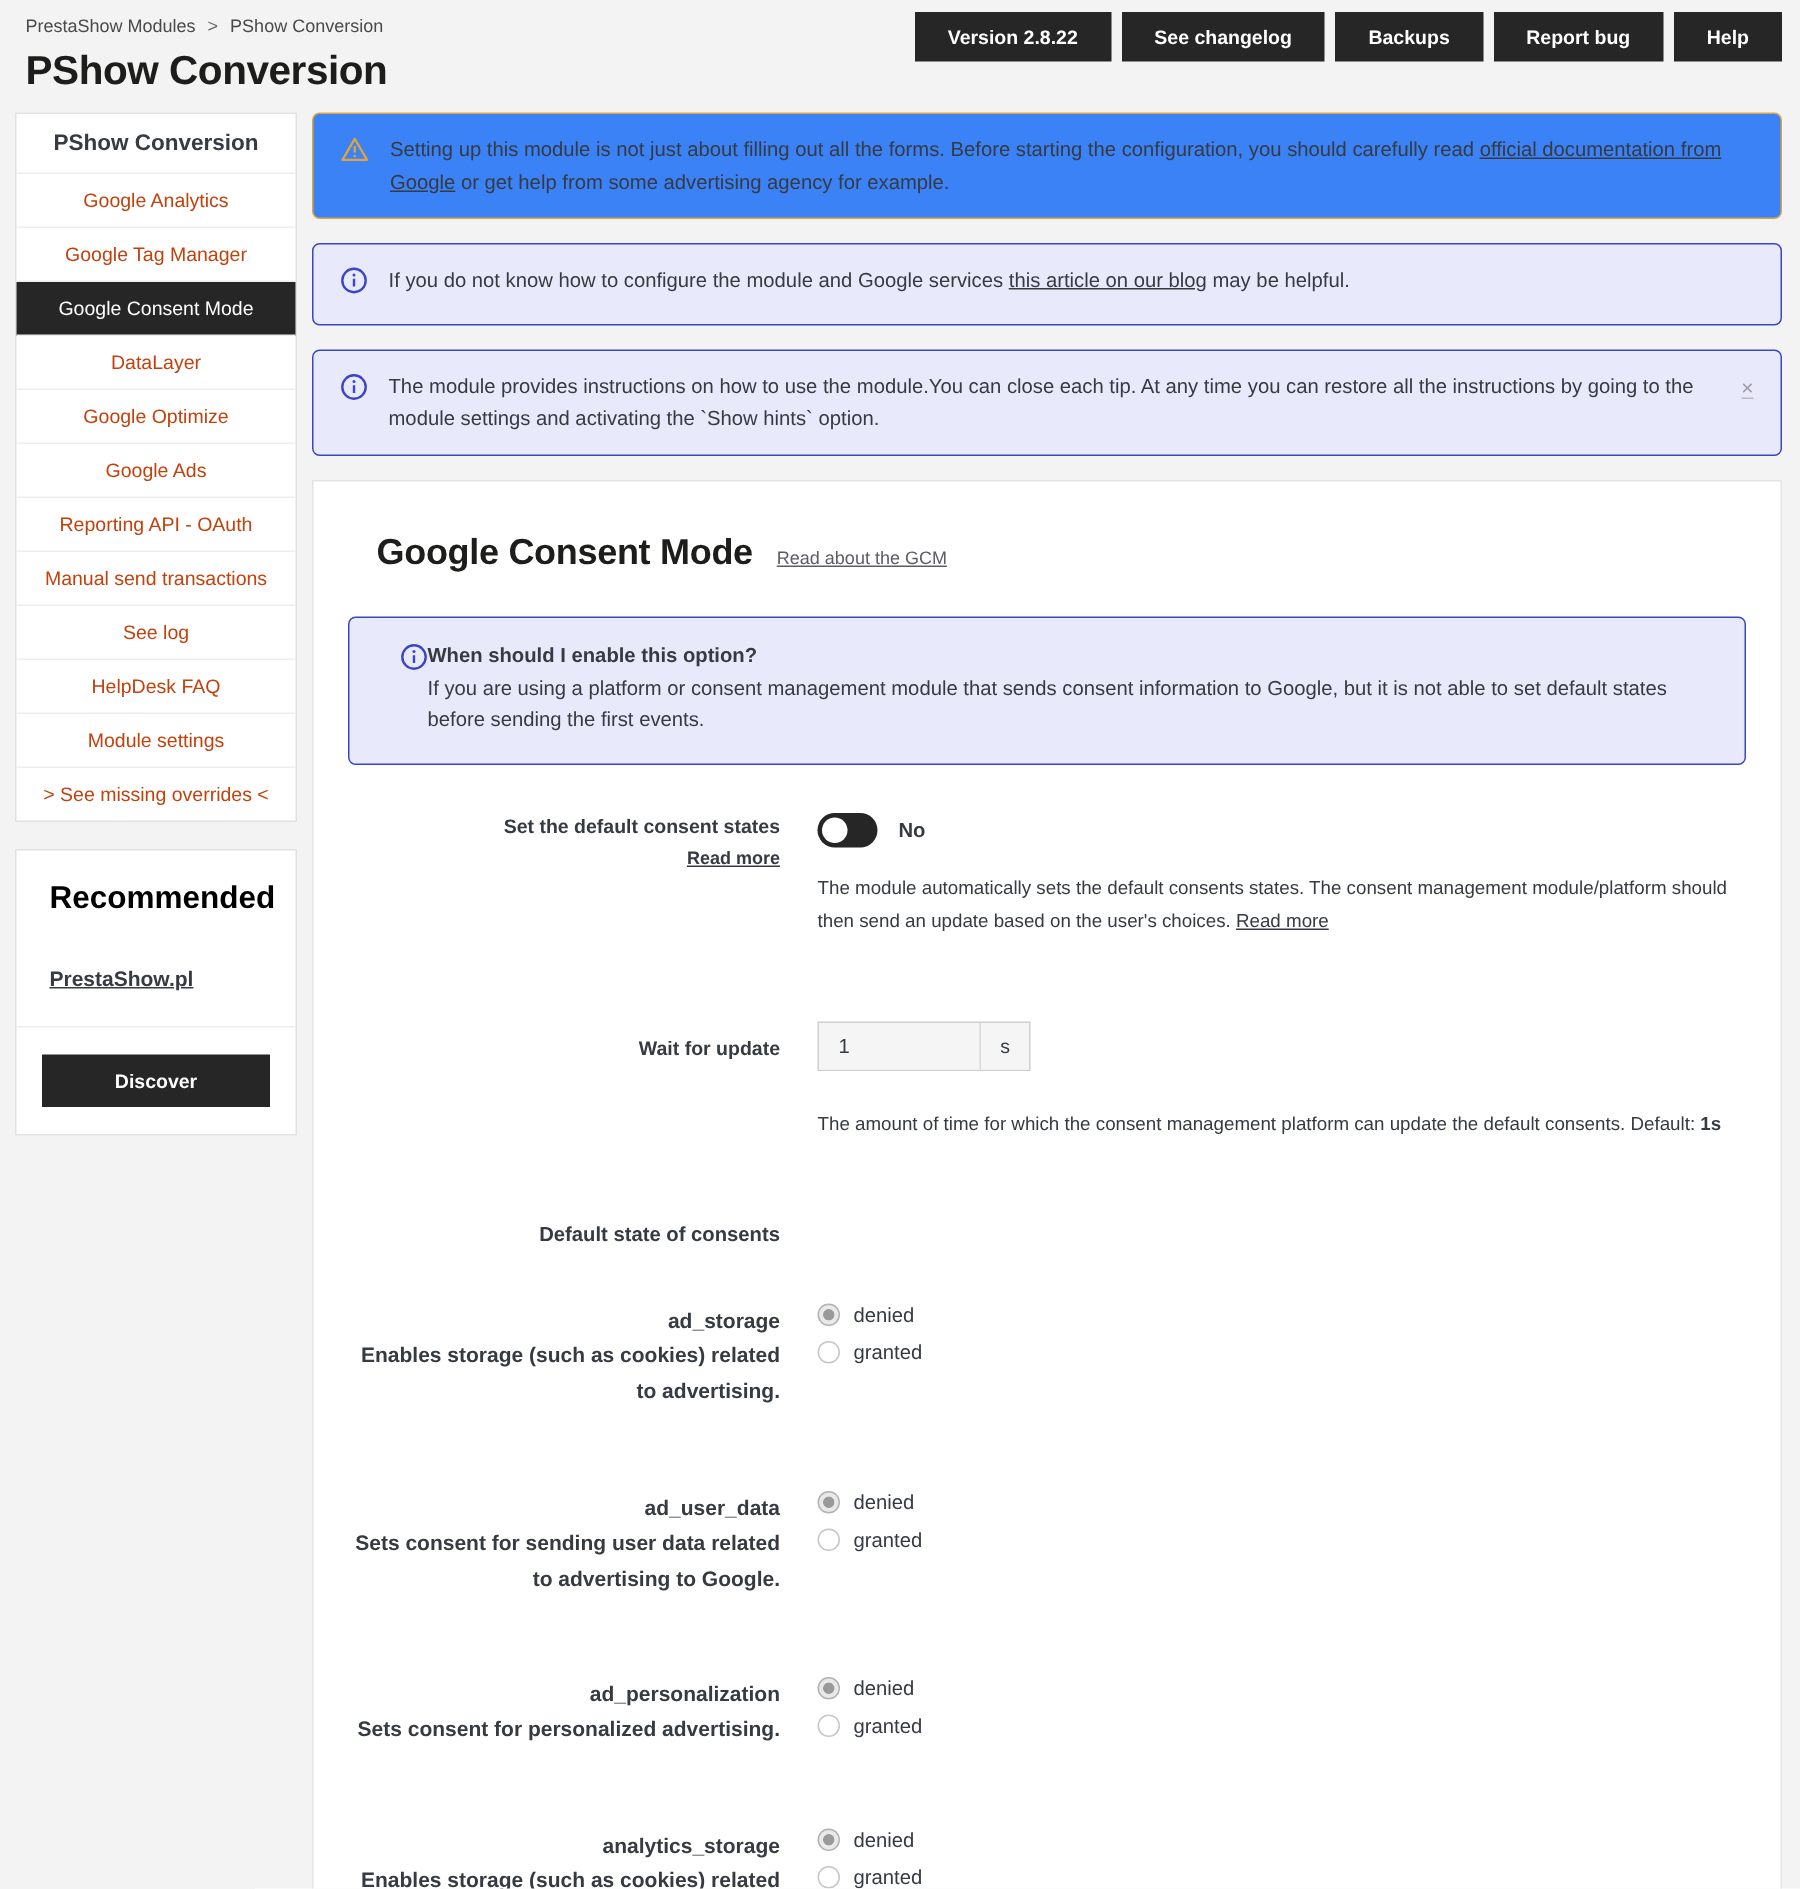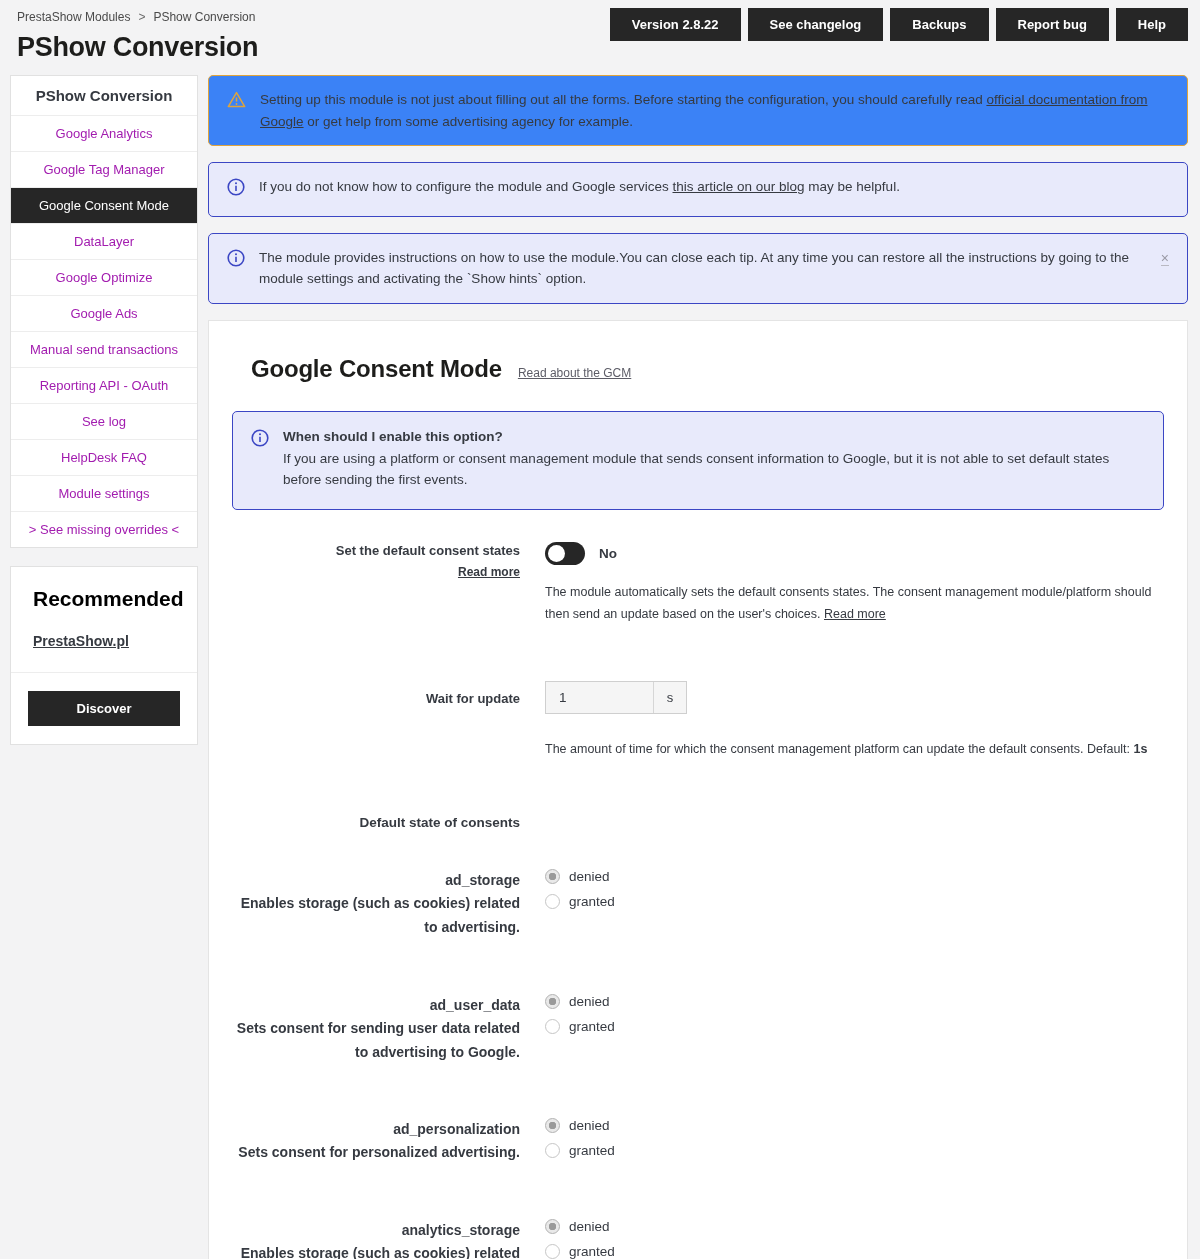--- a/index.html
+++ b/index.html
@@ -29,50 +29,50 @@
   
   .content { display:flex; align-items:flex-start; padding:12px 12px 0 10px; gap:10px; }
   .left-col { width:188px; flex-shrink:0; }
   .main-col { flex:1; min-width:0; }
 
   
   .side-nav { background:#fff; border:1px solid #e1e1e1; }
   .side-header { font-size:15px; font-weight:700; text-align:center; padding:11px 8px; border-bottom:1px solid #ededed; }
   .side-item {
     font-size:13px; text-align:center; padding:10px 8px; border-bottom:1px solid #ededed;
-    cursor:pointer; color:#a21caf;
+    cursor:pointer; color:#c2410c;
   }
   .side-item:last-child { border-bottom:none; }
   .side-item.active { background:#262626; color:#fff; }
 
   .reco-card { background:#fff; border:1px solid #e1e1e1; margin-top:18px; }
   .reco-inner { padding:20px 22px 22px; border-bottom:1px solid #ededed; }
   .reco-title { font-size:21px; font-weight:700; color:#000000; }
-  .reco-link { display:inline-block; margin-top:22px; font-size:14px; font-weight:700; }
+  .reco-link { display:inline-block; margin-top:33px; font-size:14px; font-weight:700; }
   .reco-footer { padding:18px 12px; }
   .reco-btn {
     display:block; width:152px; margin:0 auto; background:#262626; color:#fff; border:none;
     font-family:inherit; font-size:13px; font-weight:700; padding:10px 0; cursor:pointer;
   }
 
   
   .alert { display:flex; gap:14px; border-radius:5px; padding:13px 18px; font-size:13.5px; line-height:1.6; margin-bottom:16px; align-items:flex-start; }
   .alert-warning { background:#3b82f6; border:1.5px solid #dfa43c; }
   .alert-info { background:#e8eafb; border:1.5px solid #3b46c4; }
   .alert .icon { flex-shrink:0; margin-top:2px; }
   .alert-body { flex:1; }
   .alert-close { flex-shrink:0; color:#9a9aa5; font-size:14px; text-decoration:none; border-bottom:1px solid #b9b9c2; line-height:1; cursor:pointer; margin-top:4px; }
 
   
   .panel { background:#fff; border:1px solid #e4e4e4; padding:28px 23px 0; min-height:918px; }
   .panel-title-row { display:flex; align-items:baseline; margin:6px 0 28px 19px; }
   .panel-title { font-size:24px; font-weight:700; color:#1d1d1b; letter-spacing:-0.2px; }
   .panel-title-link { font-size:12px; color:#5c5c66; margin-left:16px; }
 
-  .hint-box { background:#e8eafb; border:1.5px solid #3b46c4; border-radius:5px; display:flex; gap:14px; padding:14px 18px 18px; font-size:13.5px; line-height:1.6; margin-bottom:32px; }
+  .hint-box { background:#e8eafb; border:1.5px solid #3b46c4; border-radius:5px; display:flex; padding:14px 34px 18px; font-size:13.5px; line-height:1.6; margin-bottom:32px; }
   .hint-title { font-weight:700; }
 
   .form-row { display:flex; align-items:flex-start; }
   .label-col { width:288px; flex-shrink:0; text-align:right; }
   .control-col { margin-left:25px; flex:1; min-width:0; }
   .field-label { font-size:13px; font-weight:700; line-height:1.4; }
   .read-more { display:inline-block; font-size:12px; font-weight:700; margin-top:5px; }
   .help-text { font-size:12.5px; line-height:1.8; color:#363a41; max-width:630px; margin-top:16px; }
 
   
@@ -125,22 +125,22 @@
 
   <div class="left-col">
     <nav class="side-nav">
       <div class="side-header">PShow Conversion</div>
       <div class="side-item">Google Analytics</div>
       <div class="side-item">Google Tag Manager</div>
       <div class="side-item active">Google Consent Mode</div>
       <div class="side-item">DataLayer</div>
       <div class="side-item">Google Optimize</div>
       <div class="side-item">Google Ads</div>
+      <div class="side-item">Reporting API - OAuth</div>
       <div class="side-item">Manual send transactions</div>
-      <div class="side-item">Reporting API - OAuth</div>
       <div class="side-item">See log</div>
       <div class="side-item">HelpDesk FAQ</div>
       <div class="side-item">Module settings</div>
       <div class="side-item">&gt; See missing overrides &lt;</div>
     </nav>
 
     <div class="reco-card">
       <div class="reco-inner">
         <div class="reco-title">Recommended</div>
         <a class="reco-link">PrestaShow.pl</a>

